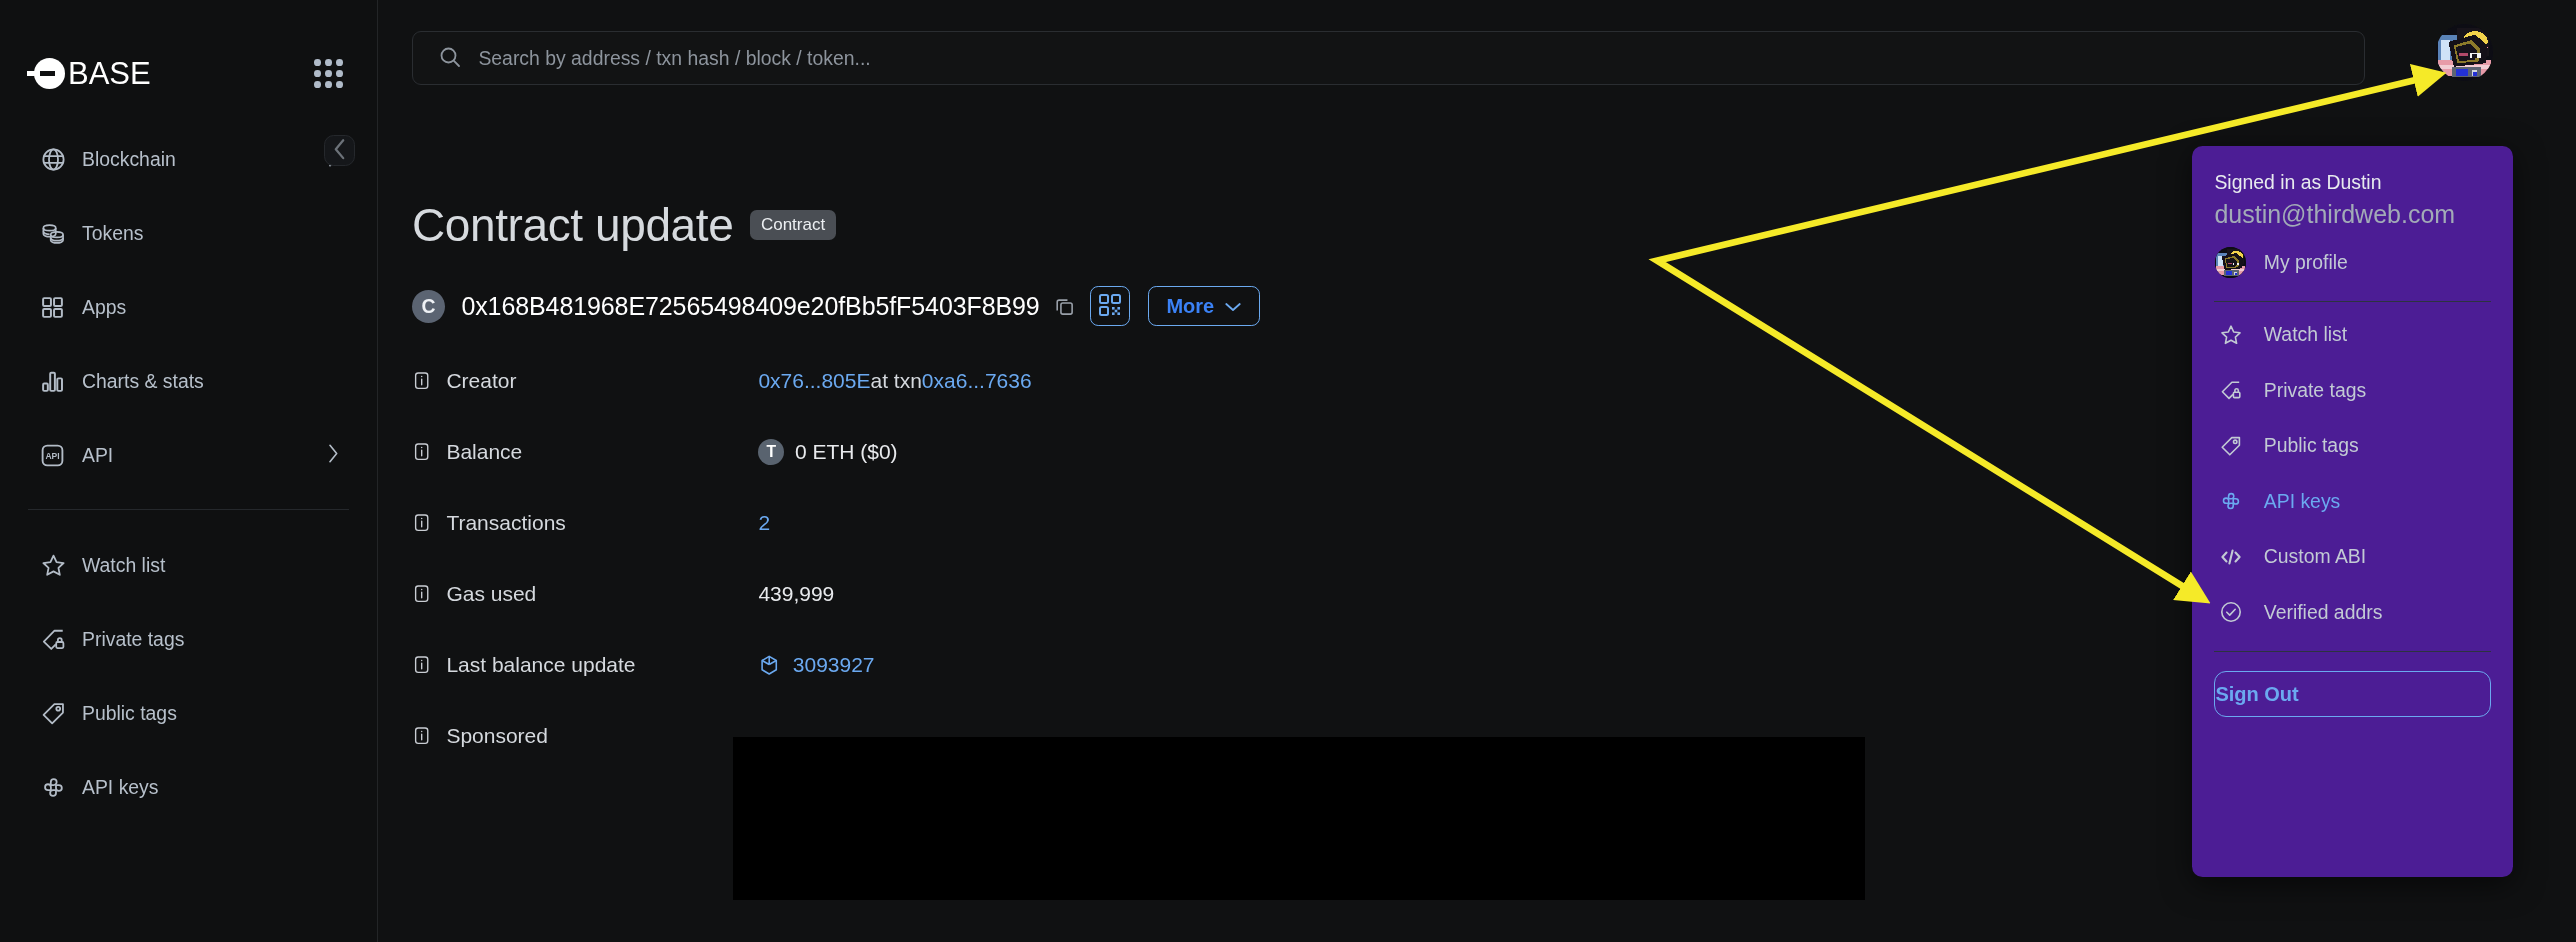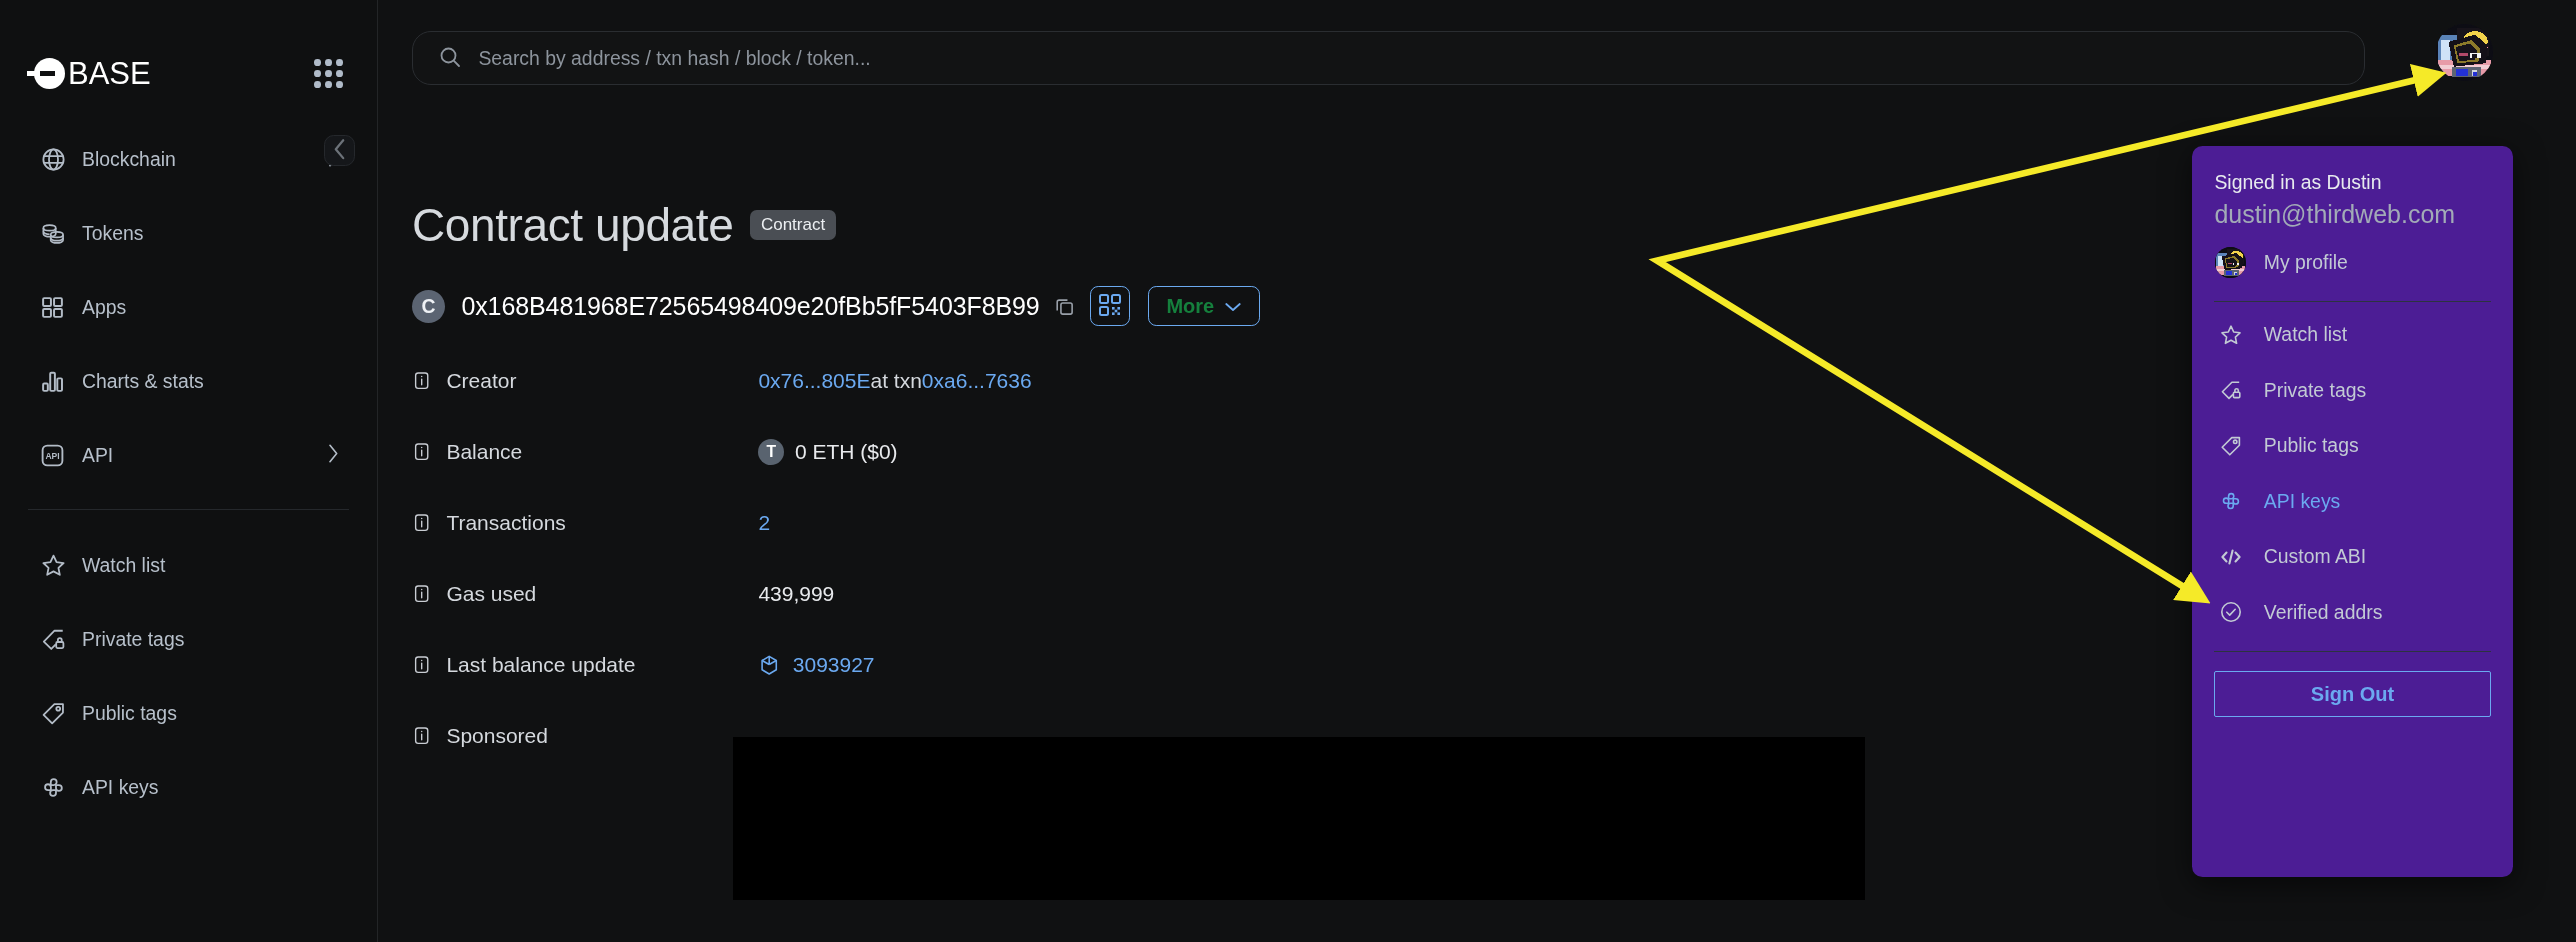--- a/index.html
+++ b/index.html
@@ -39,21 +39,21 @@
     padding-left: 12px; cursor: pointer; color: #b3bcc7;
   }
   .sb-item .ico { width: 33px; display: flex; align-items: center; justify-content: flex-start; flex: 0 0 33px; }
   .sb-item .lbl { font-size: 19.4px; color: #b7c0cb; margin-left: 9px; white-space: nowrap; }
   .sb-item .chev-r { margin-left: auto; margin-right: 9px; }
   .sb-divider { height: 0.7px; background: #25282c; margin: 16.4px 28px 36px 28px; }
 
   
   #searchbar {
     position: absolute; left: 412px; top: 31px; width: 1953px; height: 54px;
-    border: 0.7px solid #2a2d31; border-radius: 19px; background: #121314;
+    border: 0.7px solid #2a2d31; border-radius: 9px; background: #121314;
     display: flex; align-items: center; padding-left: 25px; cursor: text;
   }
   #searchbar .ph { color: #8d949d; font-size: 19.4px; margin-left: 16.4px; }
 
   #avatar-btn {
     position: absolute; left: 2436px; top: 24px; width: 57px; height: 57px;
     border-radius: 50%; overflow: hidden; cursor: pointer; background: #14141c;
   }
 
   
@@ -73,21 +73,21 @@
   }
   .addr-text { color: #ffffff; font-size: 25px; margin-left: 16.4px; letter-spacing: -0.1px; white-space: nowrap; }
   .copy-btn { margin-left: 13.4px; cursor: pointer; display: flex; align-items: center; }
   .qr-btn {
     margin-left: 15px; width: 40px; height: 40px; border: 1.5px solid #6ba9f0;
     border-radius: 8.2px; display: flex; align-items: center; justify-content: center; cursor: pointer;
   }
   .more-btn {
     margin-left: 18px; height: 40px; padding: 0 17px; border: 1.5px solid #6ba9f0;
     border-radius: 8.2px; display: flex; align-items: center; gap: 9.7px; cursor: pointer;
-    color: #15803d; font-size: 20px; font-weight: 700;
+    color: #3b82f6; font-size: 20px; font-weight: 700;
   }
 
   .details { margin-top: 35px; }
   .drow { display: flex; align-items: center; height: 40px; margin-bottom: 31px; }
   .drow .iico { width: 22.4px; flex: 0 0 22.4px; display: flex; align-items: center; }
   .drow .dlabel { color: #d5d9de; font-size: 21px; margin-left: 12px; width: 312px; flex: 0 0 312px; white-space: nowrap; }
   .drow .dval { color: #e8eaed; font-size: 21px; display: flex; align-items: center; white-space: nowrap; }
   .lnk { color: #6ba9f0; }
   .muted { color: #d5d9de; }
   .eth-chip {
@@ -108,22 +108,22 @@
   #user-menu .signed { color: #e7eaee; font-size: 19.4px; }
   #user-menu .email { color: #a2abb7; font-size: 25px; margin-top: 6px; }
   .menu-item { display: flex; align-items: center; height: 45px; margin-top: 10.5px; cursor: pointer; }
   .menu-item .mico { width: 33px; flex: 0 0 33px; display: flex; align-items: center; justify-content: center; }
   .menu-item .mlbl { font-size: 19.4px; color: #c2cad4; margin-left: 16.4px; white-space: nowrap; }
   .menu-item.profile .mico { width: 33px; }
   .menu-avatar { width: 31px; height: 31px; border-radius: 50%; overflow: hidden; background: #14141c; }
   .menu-item.active .mlbl { color: #6ba9f0; }
   .menu-sep { height: 0.7px; background: #2d3340; margin: 16.4px 0 10.5px 0; }
   .signout-btn {
-    margin-top: 19.4px; height: 46px; border: 1.5px solid #6ba9f0; border-radius: 2px;
-    display: flex; align-items: center; justify-content: center; cursor: pointer;
+    margin-top: 19.4px; height: 46px; border: 1.5px solid #6ba9f0; border-radius: 12px;
+    display: flex; align-items: center; justify-content: flex-start; cursor: pointer;
     color: #6ba9f0; font-size: 20px; font-weight: 700;
   }
 
   
   #annotation { position: absolute; left: 0; top: 0; width: 2576px; height: 943px; pointer-events: none; z-index: 40; }
 </style>
 </head>
 <body>
 
 <div id="root">

